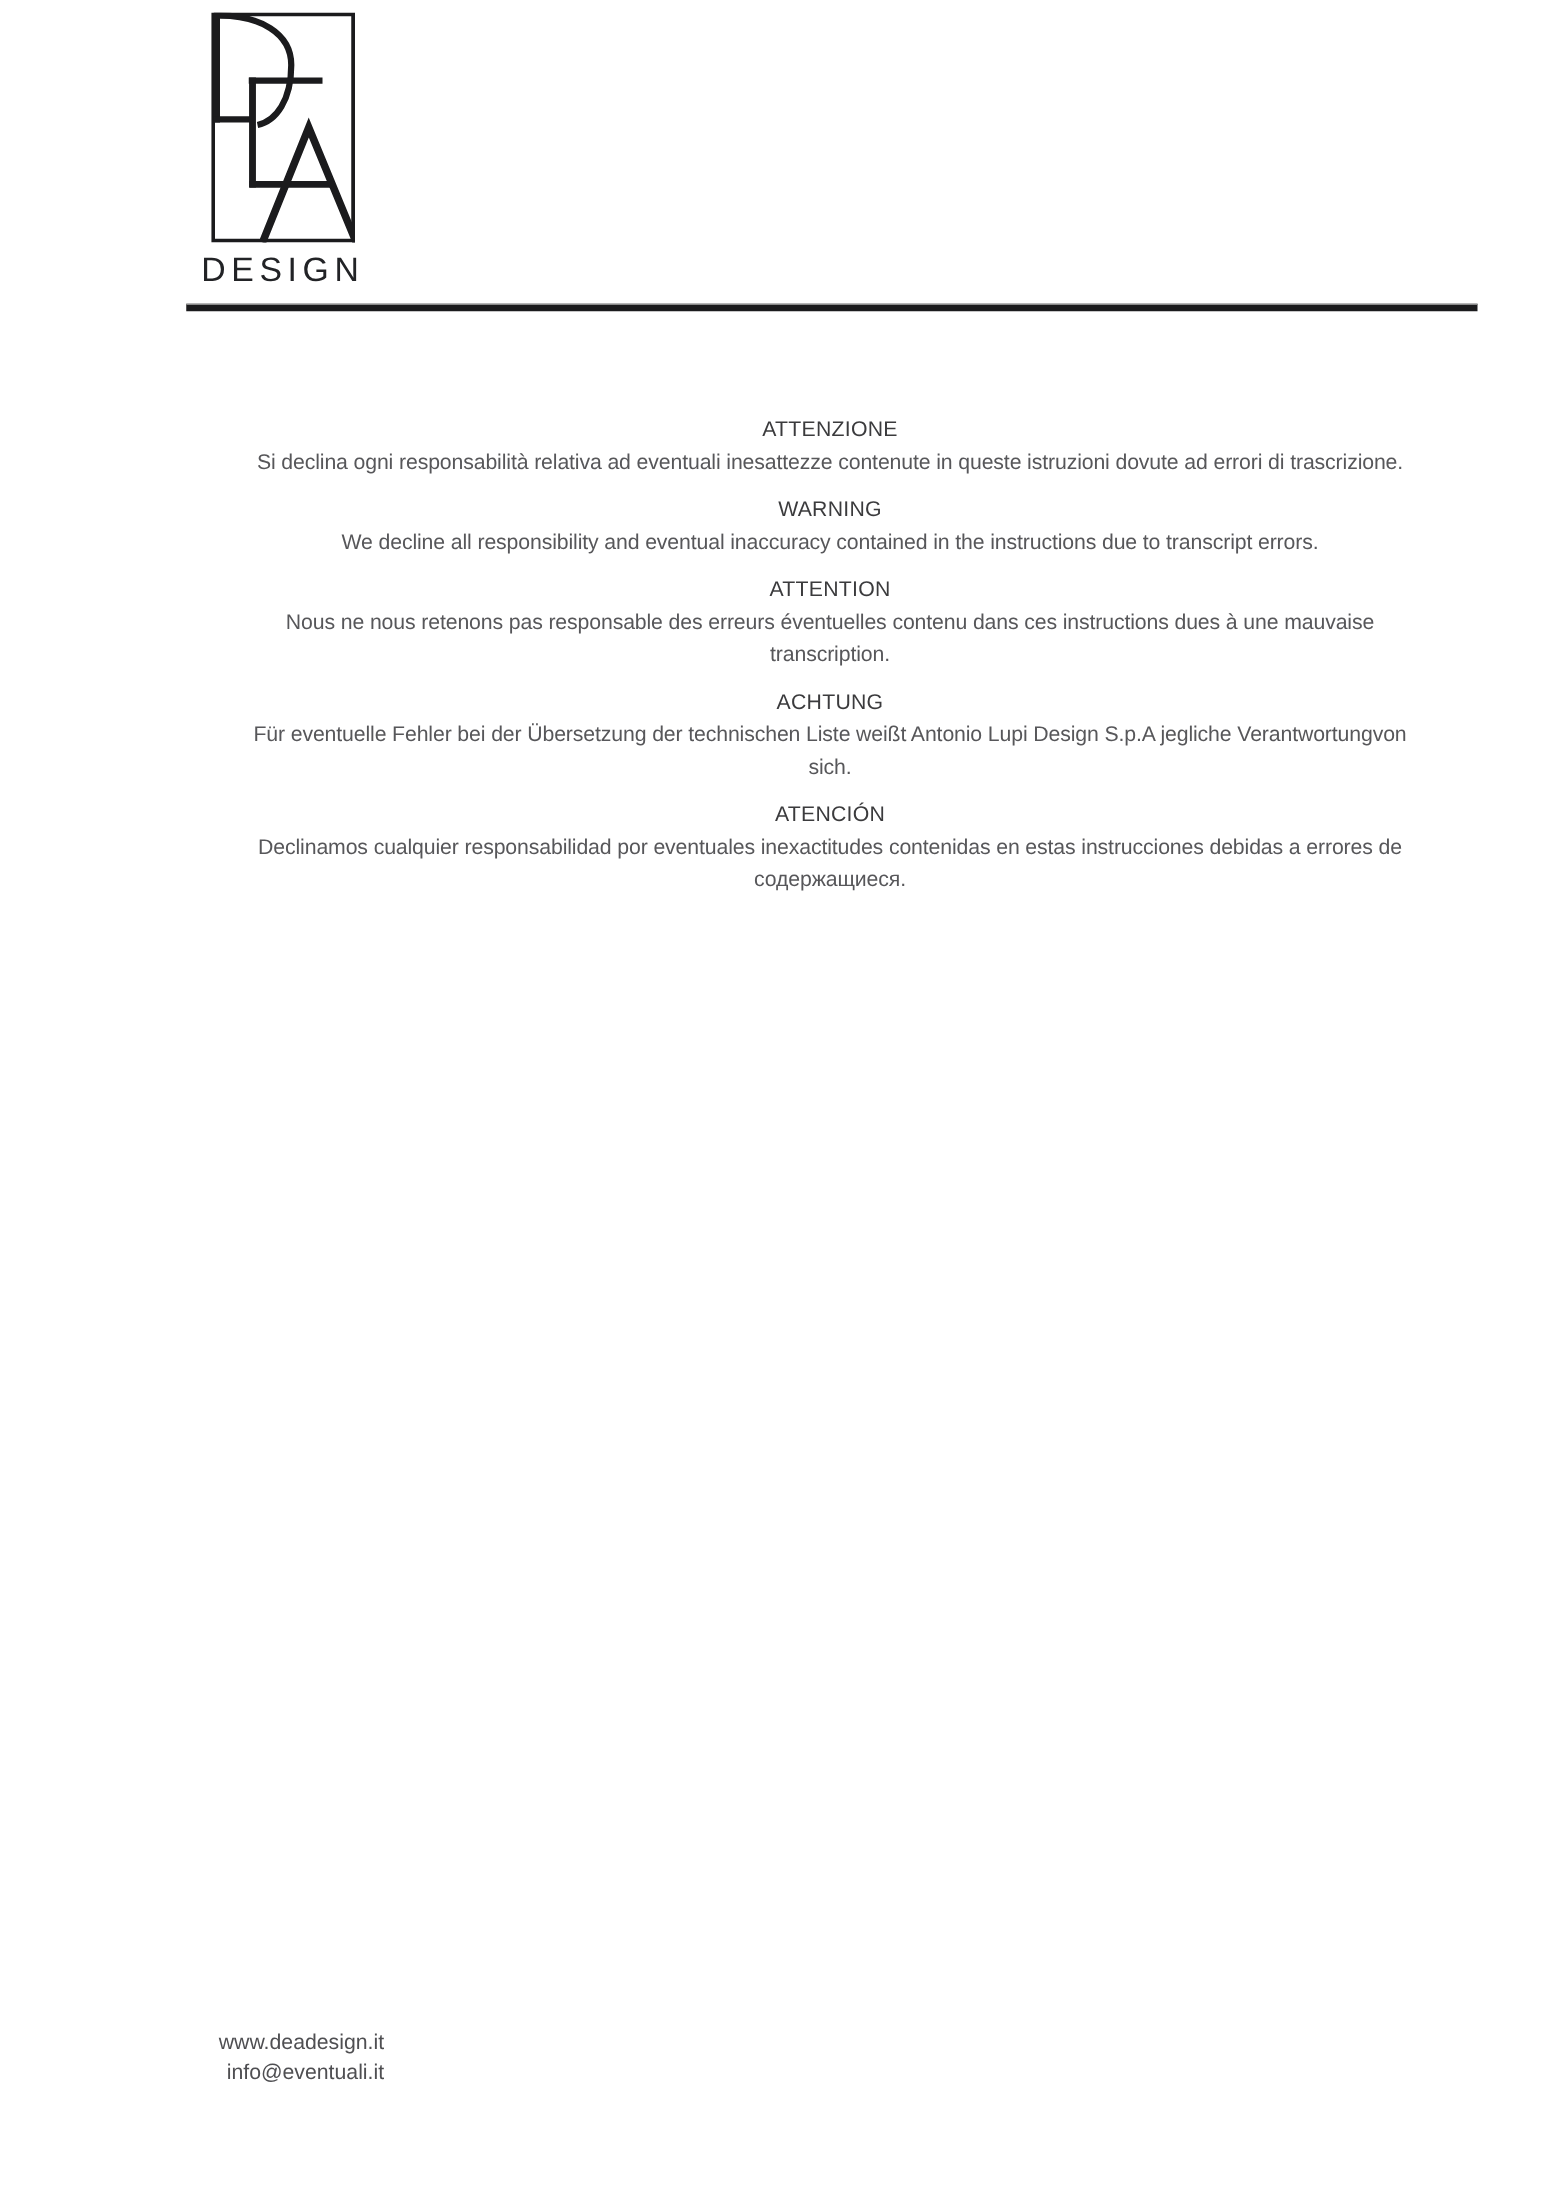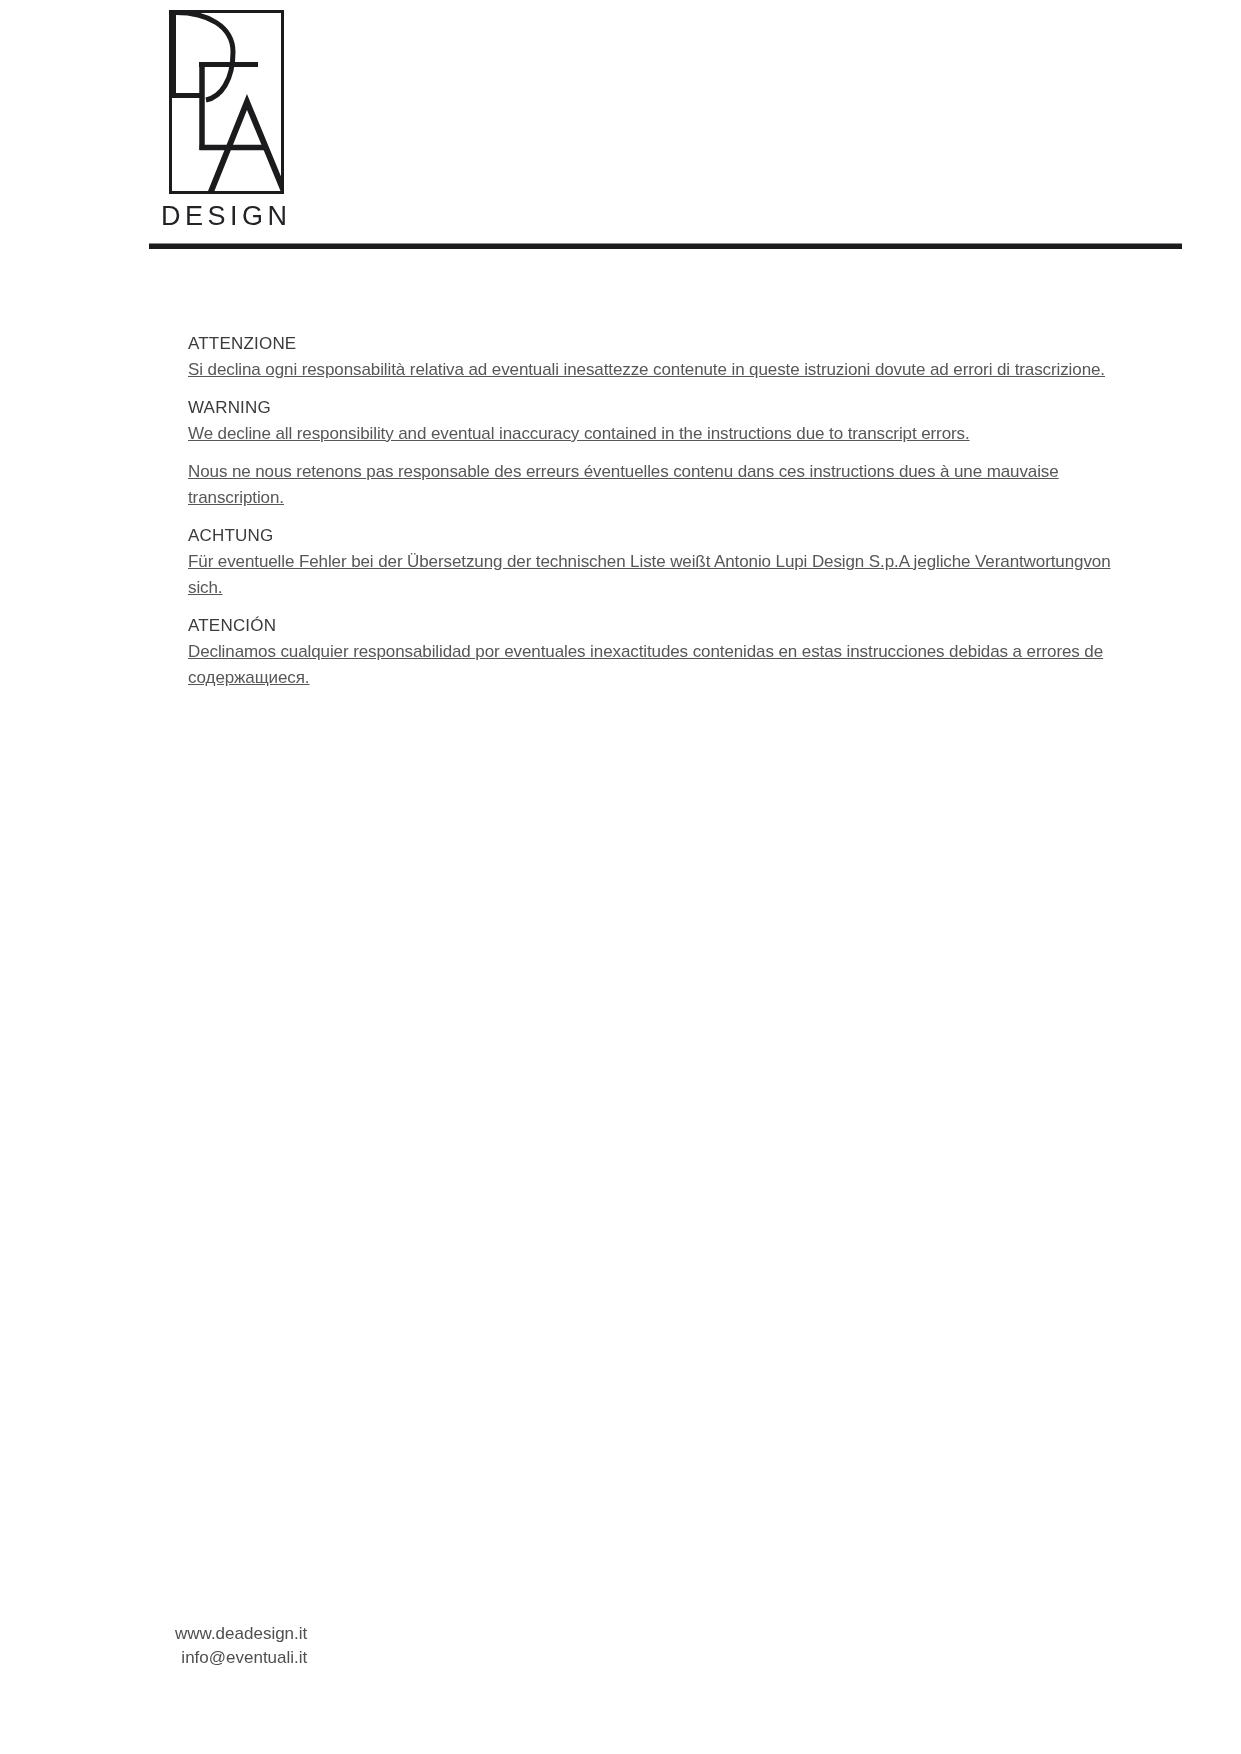--- a/index.html
+++ b/index.html
@@ -21,29 +21,29 @@
   }
 
   
   .rule {
     position:absolute; left:149px; top:243px;
     width:1033px; height:5px; background:#1b1b1d;
     border-top:1px solid #8a8a8a;
   }
 
   
-  .content { position:absolute; left:188px; top:331px; width:952px; }
+  .content { position:absolute; left:188px; top:331px; width:952px;text-align:center; }
   .section { margin:0 0 12px 0; }
   .section .heading {
     margin:0; font-size:17px; line-height:26px; font-weight:400;
     color:#3b3b3d; letter-spacing:0.2px;
   }
   .section .body {
     margin:0; font-size:17px; line-height:26px; font-weight:400;
-    color:#57575a; letter-spacing:-0.1px;text-decoration:underline;
+    color:#57575a; letter-spacing:-0.1px;
   }
 
   
   .footer { position:absolute; left:175px; top:1622px;text-align:right; }
   .footer div { font-size:17px; line-height:24px; color:#4f4f52; }
 </style>
 </head>
 <body>
 
 <div class="page">
@@ -77,20 +77,21 @@
       <p class="heading">ATTENZIONE</p>
       <p class="body">Si declina ogni responsabilità relativa ad eventuali inesattezze contenute in queste istruzioni dovute ad errori di trascrizione.</p>
     </div>
 
     <div class="section">
       <p class="heading">WARNING</p>
       <p class="body">We decline all responsibility and eventual inaccuracy contained in the instructions due to transcript errors.</p>
     </div>
 
     <div class="section">
+      <p class="heading">ATTENTION</p>
       <p class="body">Nous ne nous retenons pas responsable des erreurs éventuelles contenu dans ces instructions dues à une mauvaise transcription.</p>
     </div>
 
     <div class="section">
       <p class="heading">ACHTUNG</p>
       <p class="body">Für eventuelle Fehler bei der Übersetzung der technischen Liste weißt Antonio Lupi Design S.p.A jegliche Verantwortungvon sich.</p>
     </div>
 
     <div class="section">
       <p class="heading">ATENCIÓN</p>

